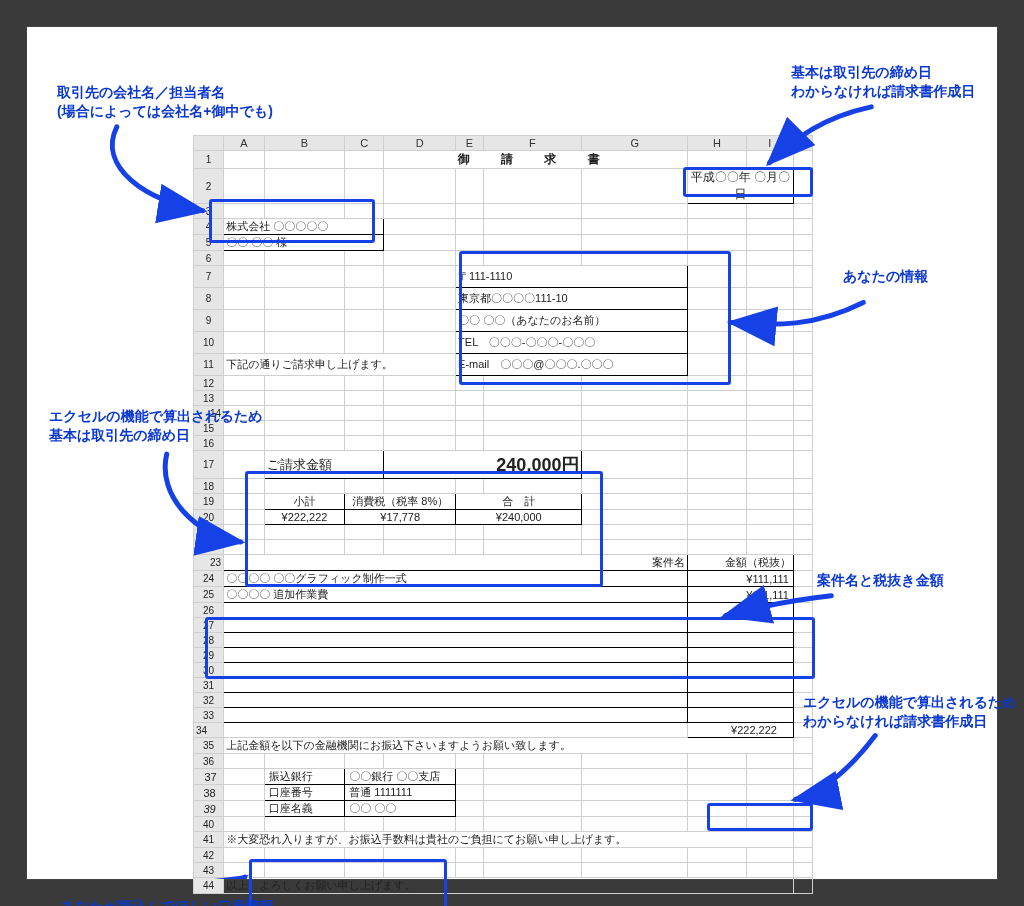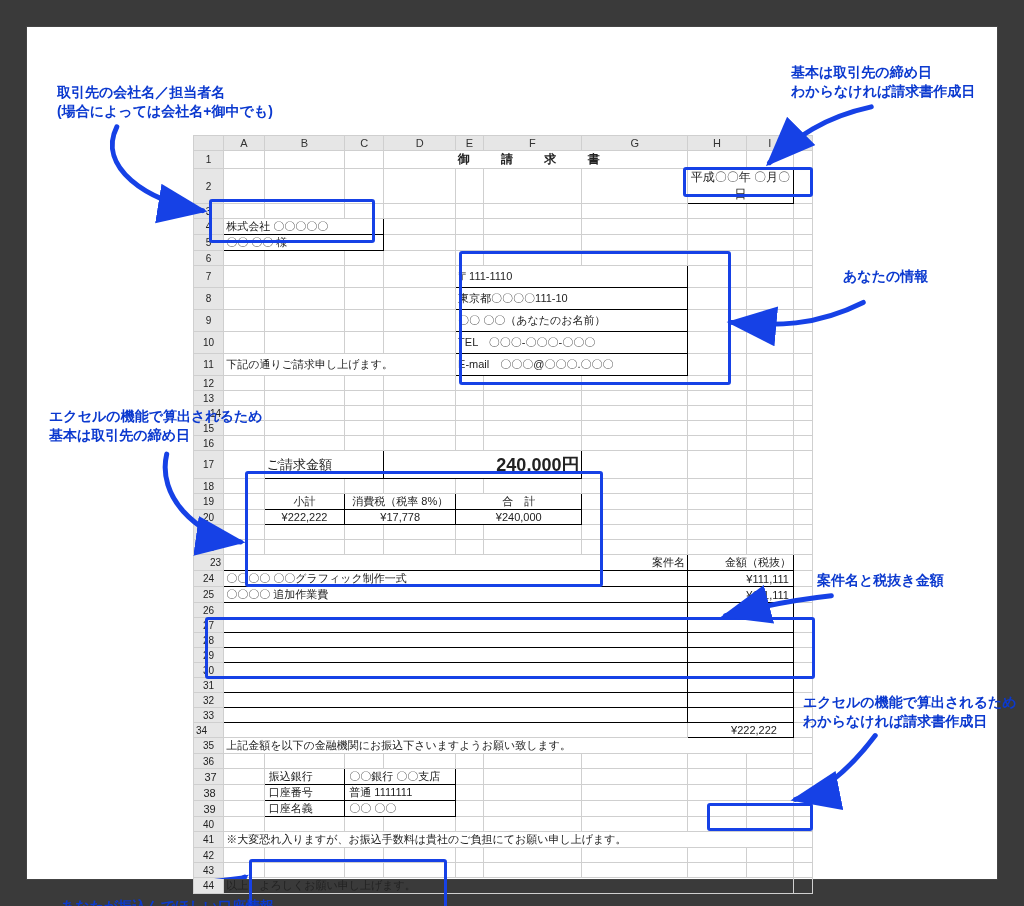--- a/index.html
+++ b/index.html
@@ -539,21 +539,21 @@
           <td>口座番号</td>
           <td colspan="2">普通 1111111</td>
           <td style="border:1px solid #cfcfcf!important;"></td>
               <td style="border:1px solid #cfcfcf!important;"></td>
               <td style="border:1px solid #cfcfcf!important;"></td>
               <td style="border:1px solid #cfcfcf!important;"></td>
               <td style="border:1px solid #cfcfcf!important;"></td>
               <td style="border:1px solid #cfcfcf!important;"></td>
         </tr>
         <tr class="bank-box">
-          <td class="row-hdr" style="border-color:#cfcfcf!important;">39</td>
+          <td class="row-hdr" style="border-color:#cfcfcf!important;font-style:italic;">39</td>
               <td style="border:1px solid #cfcfcf!important;"></td>
           <td>口座名義</td>
           <td colspan="2">〇〇 〇〇</td>
           <td style="border:1px solid #cfcfcf!important;"></td>
               <td style="border:1px solid #cfcfcf!important;"></td>
               <td style="border:1px solid #cfcfcf!important;"></td>
               <td style="border:1px solid #cfcfcf!important;"></td>
               <td style="border:1px solid #cfcfcf!important;"></td>
               <td style="border:1px solid #cfcfcf!important;"></td>
         </tr>

